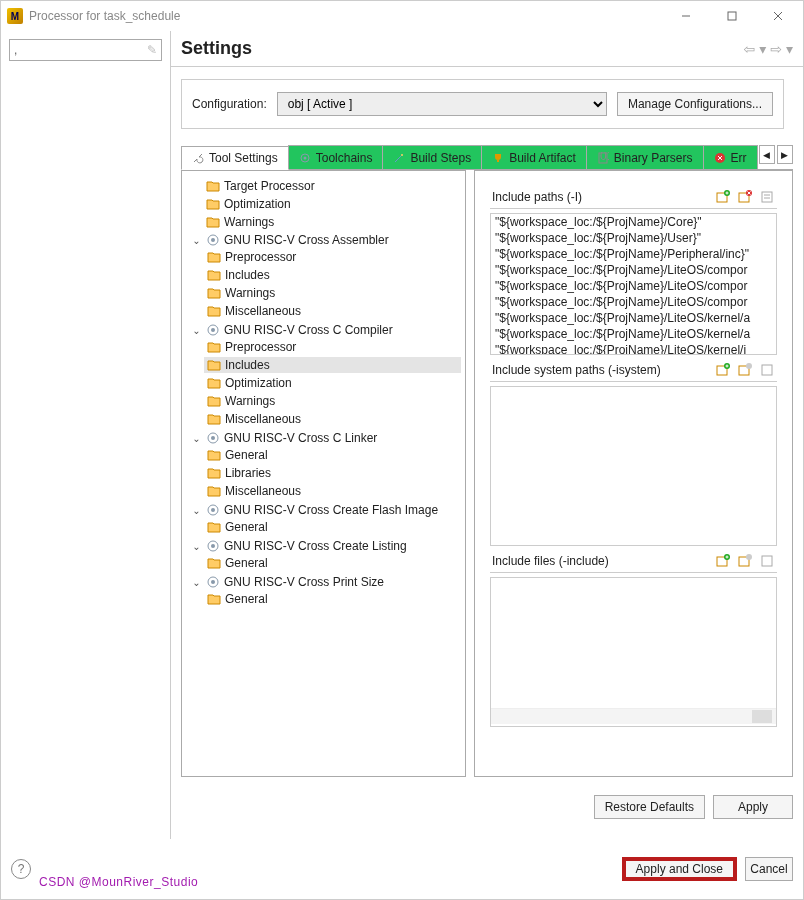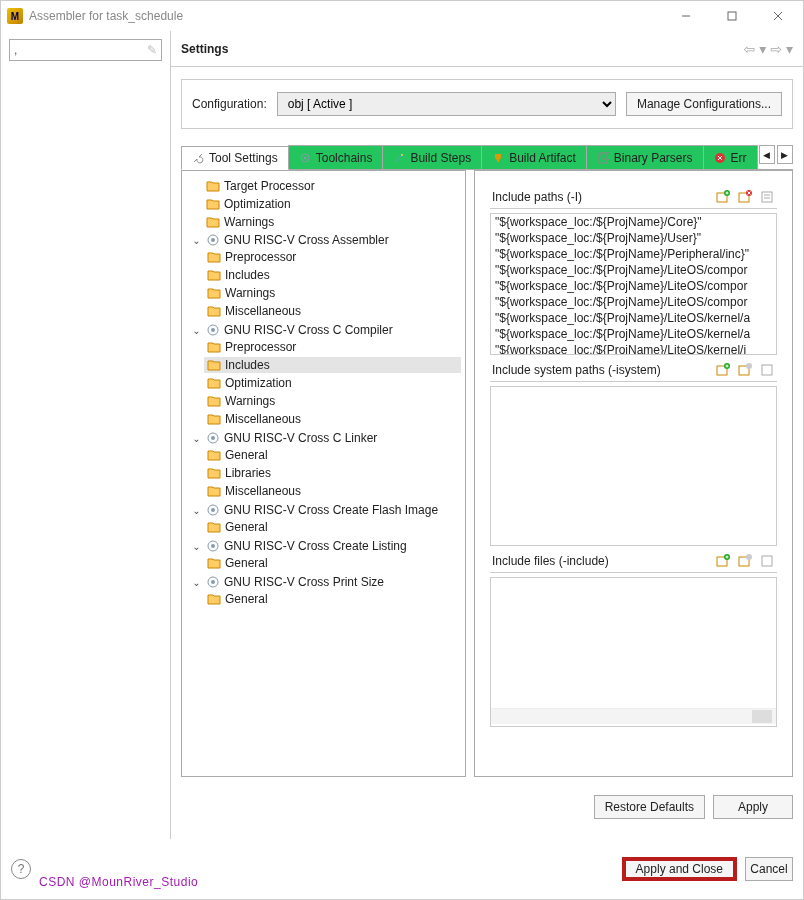--- a/index.html
+++ b/index.html
@@ -14,25 +14,25 @@
 .winbtn svg { width: 10px; height: 10px; }
 
 .body-row { display: flex; flex: 1; min-height: 0; }
 .leftcol { width: 170px; border-right: 1px solid #ccc; display: flex; flex-direction: column; }
 .filterwrap { padding: 8px; }
 .filterbox { width: 100%; height: 22px; border: 1px solid #aaa; display: flex; align-items: center; padding: 0 4px; color: #666; background:#fff;}
 .filterbox .pencil { margin-left:auto; color:#bbb; }
 
 .rightcol { flex: 1; display: flex; flex-direction: column; min-width: 0; }
 .settings-bar { height: 36px; border-bottom: 1px solid #ccc; display: flex; align-items: center; padding: 0 10px; }
-.settings-bar h2 { font-size: 12px; font-weight: 600; margin: 0; flex: 1; }
+.settings-bar h2 { font-size: 18px; font-weight: 600; margin: 0; flex: 1; }
 .navarrows { display:flex; gap:4px; align-items:center; opacity:0.4; }
 .navarrows span { font-size: 14px; }
 
-.config-panel { border: 1px solid #ccc; margin: 12px 10px 10px 10px; padding: 12px 10px; display: flex; align-items: center; gap: 10px; }
+.config-panel { border: 1px solid #ccc; margin: 12px 19px 10px 10px; padding: 12px 10px; display: flex; align-items: center; gap: 10px; }
 .config-panel label { color: #222; }
 .config-panel select { flex: 1; height: 24px; border: 1px solid #aaa; background: #eee; padding: 0 6px; }
 .btn { height: 24px; border: 1px solid #aaa; background: #f5f5f5; padding: 0 10px; display: inline-flex; align-items: center; cursor: default; }
 
 .tabstrip { display: flex; margin: 6px 10px 0 10px; border-bottom: 1px solid #aaa; }
 .tab { border: 1px solid #aaa; border-bottom: none; padding: 4px 10px; margin-right: -1px; background: #22c55e; display: flex; align-items: center; gap: 5px; white-space: nowrap; }
 .tab.active { background: #fff; position: relative; top: 1px; border-bottom:1px solid #fff;}
 .tab .ticon { width:12px; height:12px; }
 .tabnavbtn { width:16px; height:19px; border:1px solid #aaa; display:flex;align-items:center;justify-content:center; margin-left:2px; font-size:9px;}
 
@@ -71,21 +71,21 @@
 
 svg { display:block; }
 </style>
 </head>
 <body>
 
 <div class="window">
 
   <div class="titlebar">
     <span class="appicon">M</span>
-    <span class="title">Assembler for task_schedule</span>
+    <span class="title">Processor for task_schedule</span>
     <div class="winbtns">
       <div class="winbtn">
           <svg viewBox="0 0 10 10">
             <line x1="1" y1="5" x2="9" y2="5" stroke="#666"></line>
           </svg>
         </div>
       <div class="winbtn">
           <svg viewBox="0 0 10 10">
             <rect x="1" y="1" width="8" height="8" fill="none" stroke="#666"></rect>
           </svg>

